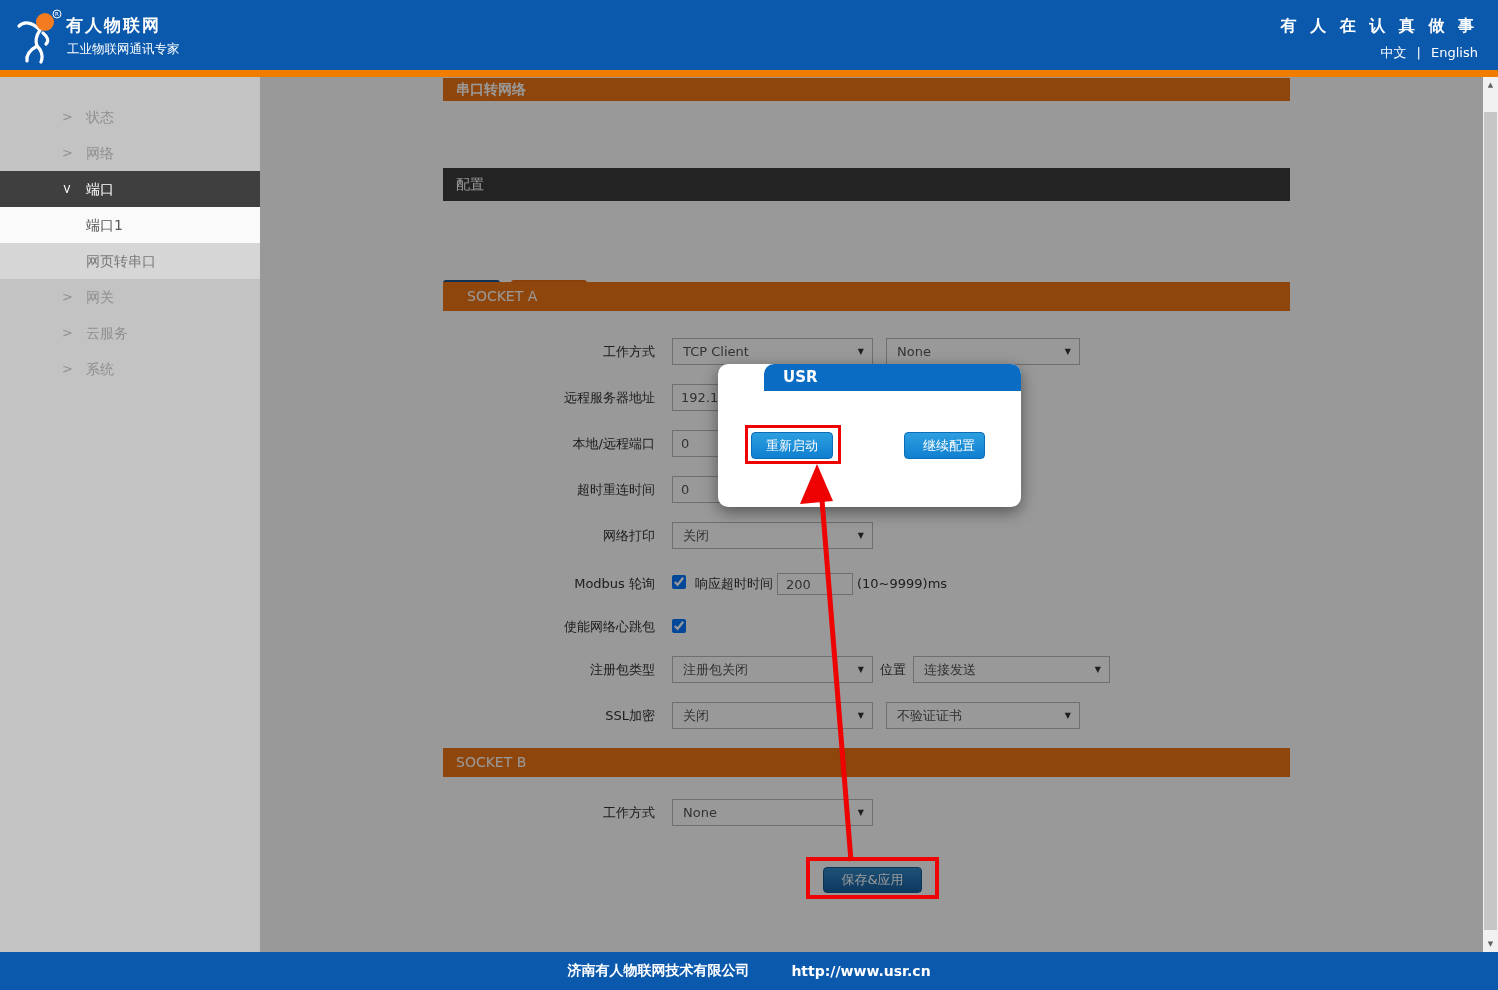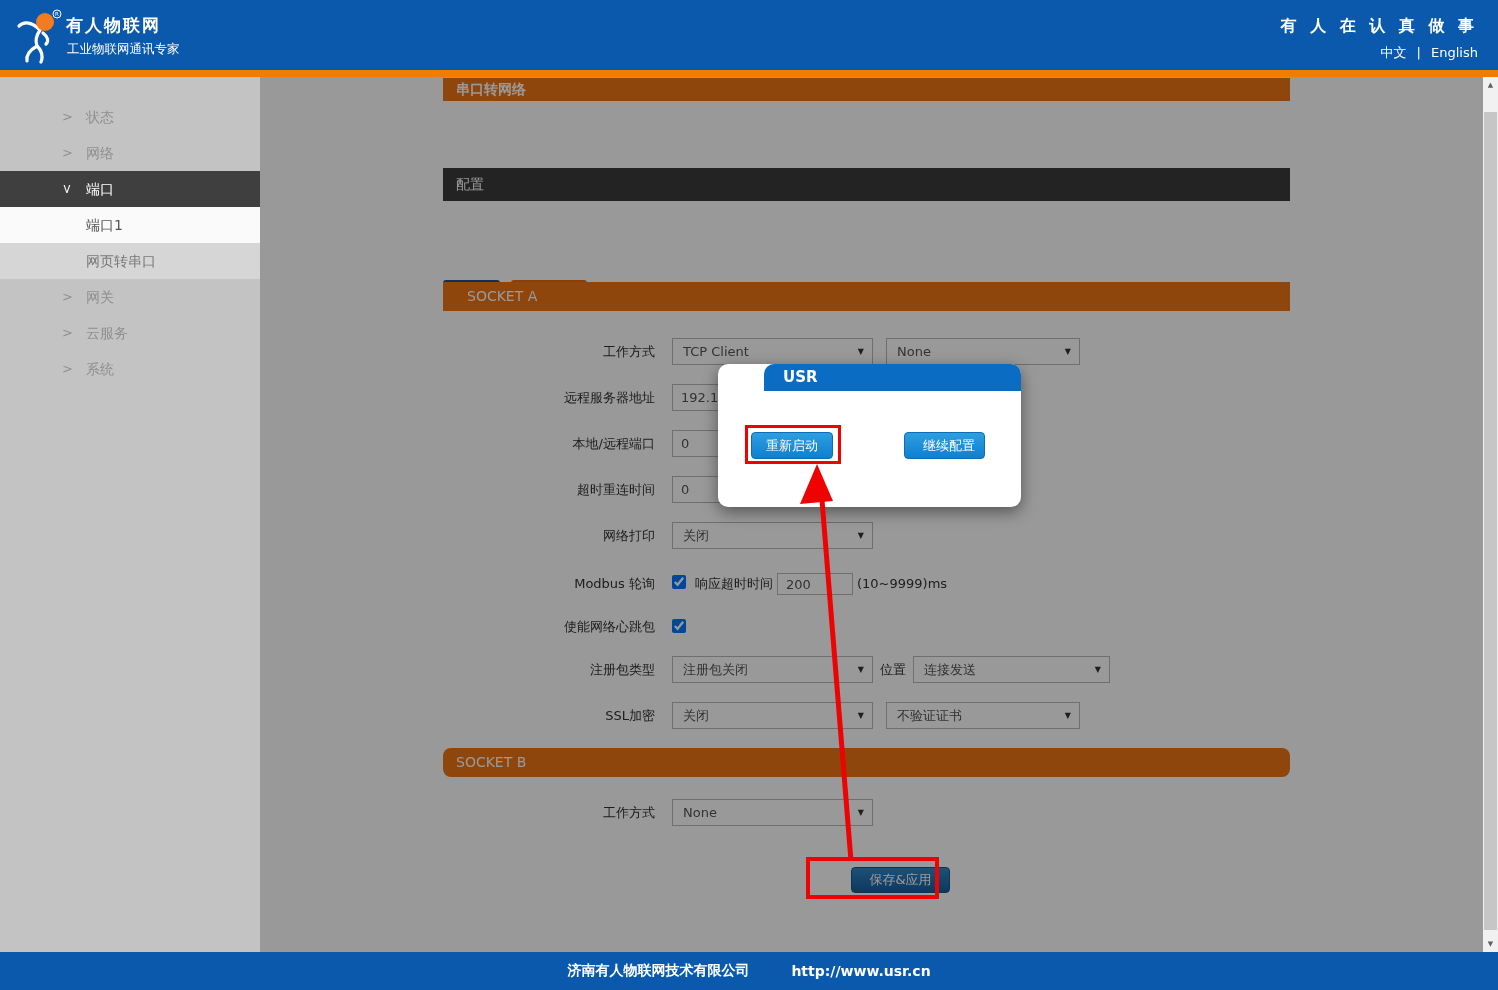--- a/index.html
+++ b/index.html
@@ -37,21 +37,21 @@
   .sec-title{top:0;height:23px;line-height:23px;font-weight:bold;}
   .sec-desc{position:absolute;left:0;top:23px;width:847px;height:47px;border:1px solid #e9730f;box-sizing:border-box;
             color:#3f3f3f;font-size:13px;padding:13px 0 0 13px;background:#fff;}
   .bar-config{top:90px;height:33px;line-height:33px;background:#3b3b3b;}
   .tabs{position:absolute;left:0;top:154px;width:847px;height:26px;border-bottom:4px solid #0f172a;margin-top:48px;}
   .tab{position:absolute;top:0;height:26px;line-height:26px;text-align:center;color:#fff;font-size:13px;
        border-radius:3px 3px 0 0;cursor:pointer;}
   .tab-serial{left:0;width:57px;background:#1a548c;}
   .tab-socket{left:68px;width:76px;background:#e86c15;}
   .bar-sa{top:204px;height:29px;line-height:29px;padding-left:24px;}
-  .bar-sb{top:670px;height:29px;line-height:29px;border-radius:8px;}
+  .bar-sb{top:670px;height:29px;line-height:29px;}
 
   .row{position:absolute;left:0;width:847px;height:27px;}
   .lbl{position:absolute;right:635px;top:0;line-height:27px;color:#333;font-size:13px;white-space:nowrap;}
   .sel,.inp{position:absolute;top:0;height:27px;background:#fff;border:1px solid #b9b9b9;box-sizing:border-box;
             color:#555;font-size:13px;}
   .sel{line-height:25px;padding:0 22px 0 10px;cursor:pointer;}
   .sel .caret{position:absolute;right:8px;top:0;line-height:25px;font-size:8px;color:#333;}
   .inp{padding:0 8px;font-family:"DejaVu Sans","Liberation Sans",sans-serif;}
   .c1{left:229px;width:201px;}
   .c2{left:443px;width:194px;}
@@ -60,21 +60,21 @@
   .row-modbus .mb-inp{left:334px;width:76px;height:22px;line-height:20px;}
   .row-modbus .mb-hint{position:absolute;left:414px;top:0;line-height:22px;color:#333;font-size:13px;}
   .chk{position:absolute;left:229px;top:3px;width:14px;height:14px;margin:0;}
   .row-heart{height:16px;}
   .row-heart .lbl{line-height:16px;}
   .row-heart .chk{top:0;}
   .pos-lbl{position:absolute;left:437px;top:0;line-height:27px;color:#333;font-size:13px;}
   .sel-pos{left:470px;width:197px;}
   .save-btn{position:absolute;left:380px;top:789px;width:99px;height:26px;border:1px solid #14578f;border-radius:4px;
             background:linear-gradient(180deg,#3287c6,#175e9e);color:#fff;font-size:13px;cursor:pointer;
-            font-family:"DejaVu Sans","Liberation Sans",sans-serif;margin-left:28px;}
+            font-family:"DejaVu Sans","Liberation Sans",sans-serif;}
 
   
   .dim{position:absolute;left:260px;top:77px;width:1223px;height:875px;background:rgba(0,0,0,0.40);z-index:40;}
 
   
   .scrollbar{position:absolute;left:1483px;top:77px;width:15px;height:875px;background:#f1f1f1;z-index:45;}
   .sb-arrow{position:absolute;left:0;width:15px;height:16px;color:#606060;font-size:7px;text-align:center;line-height:16px;cursor:pointer;}
   .sb-up{top:0;}
   .sb-down{bottom:0;}
   .sb-thumb{position:absolute;left:1px;top:35px;width:13px;height:818px;background:#c6c6c6;cursor:pointer;}

